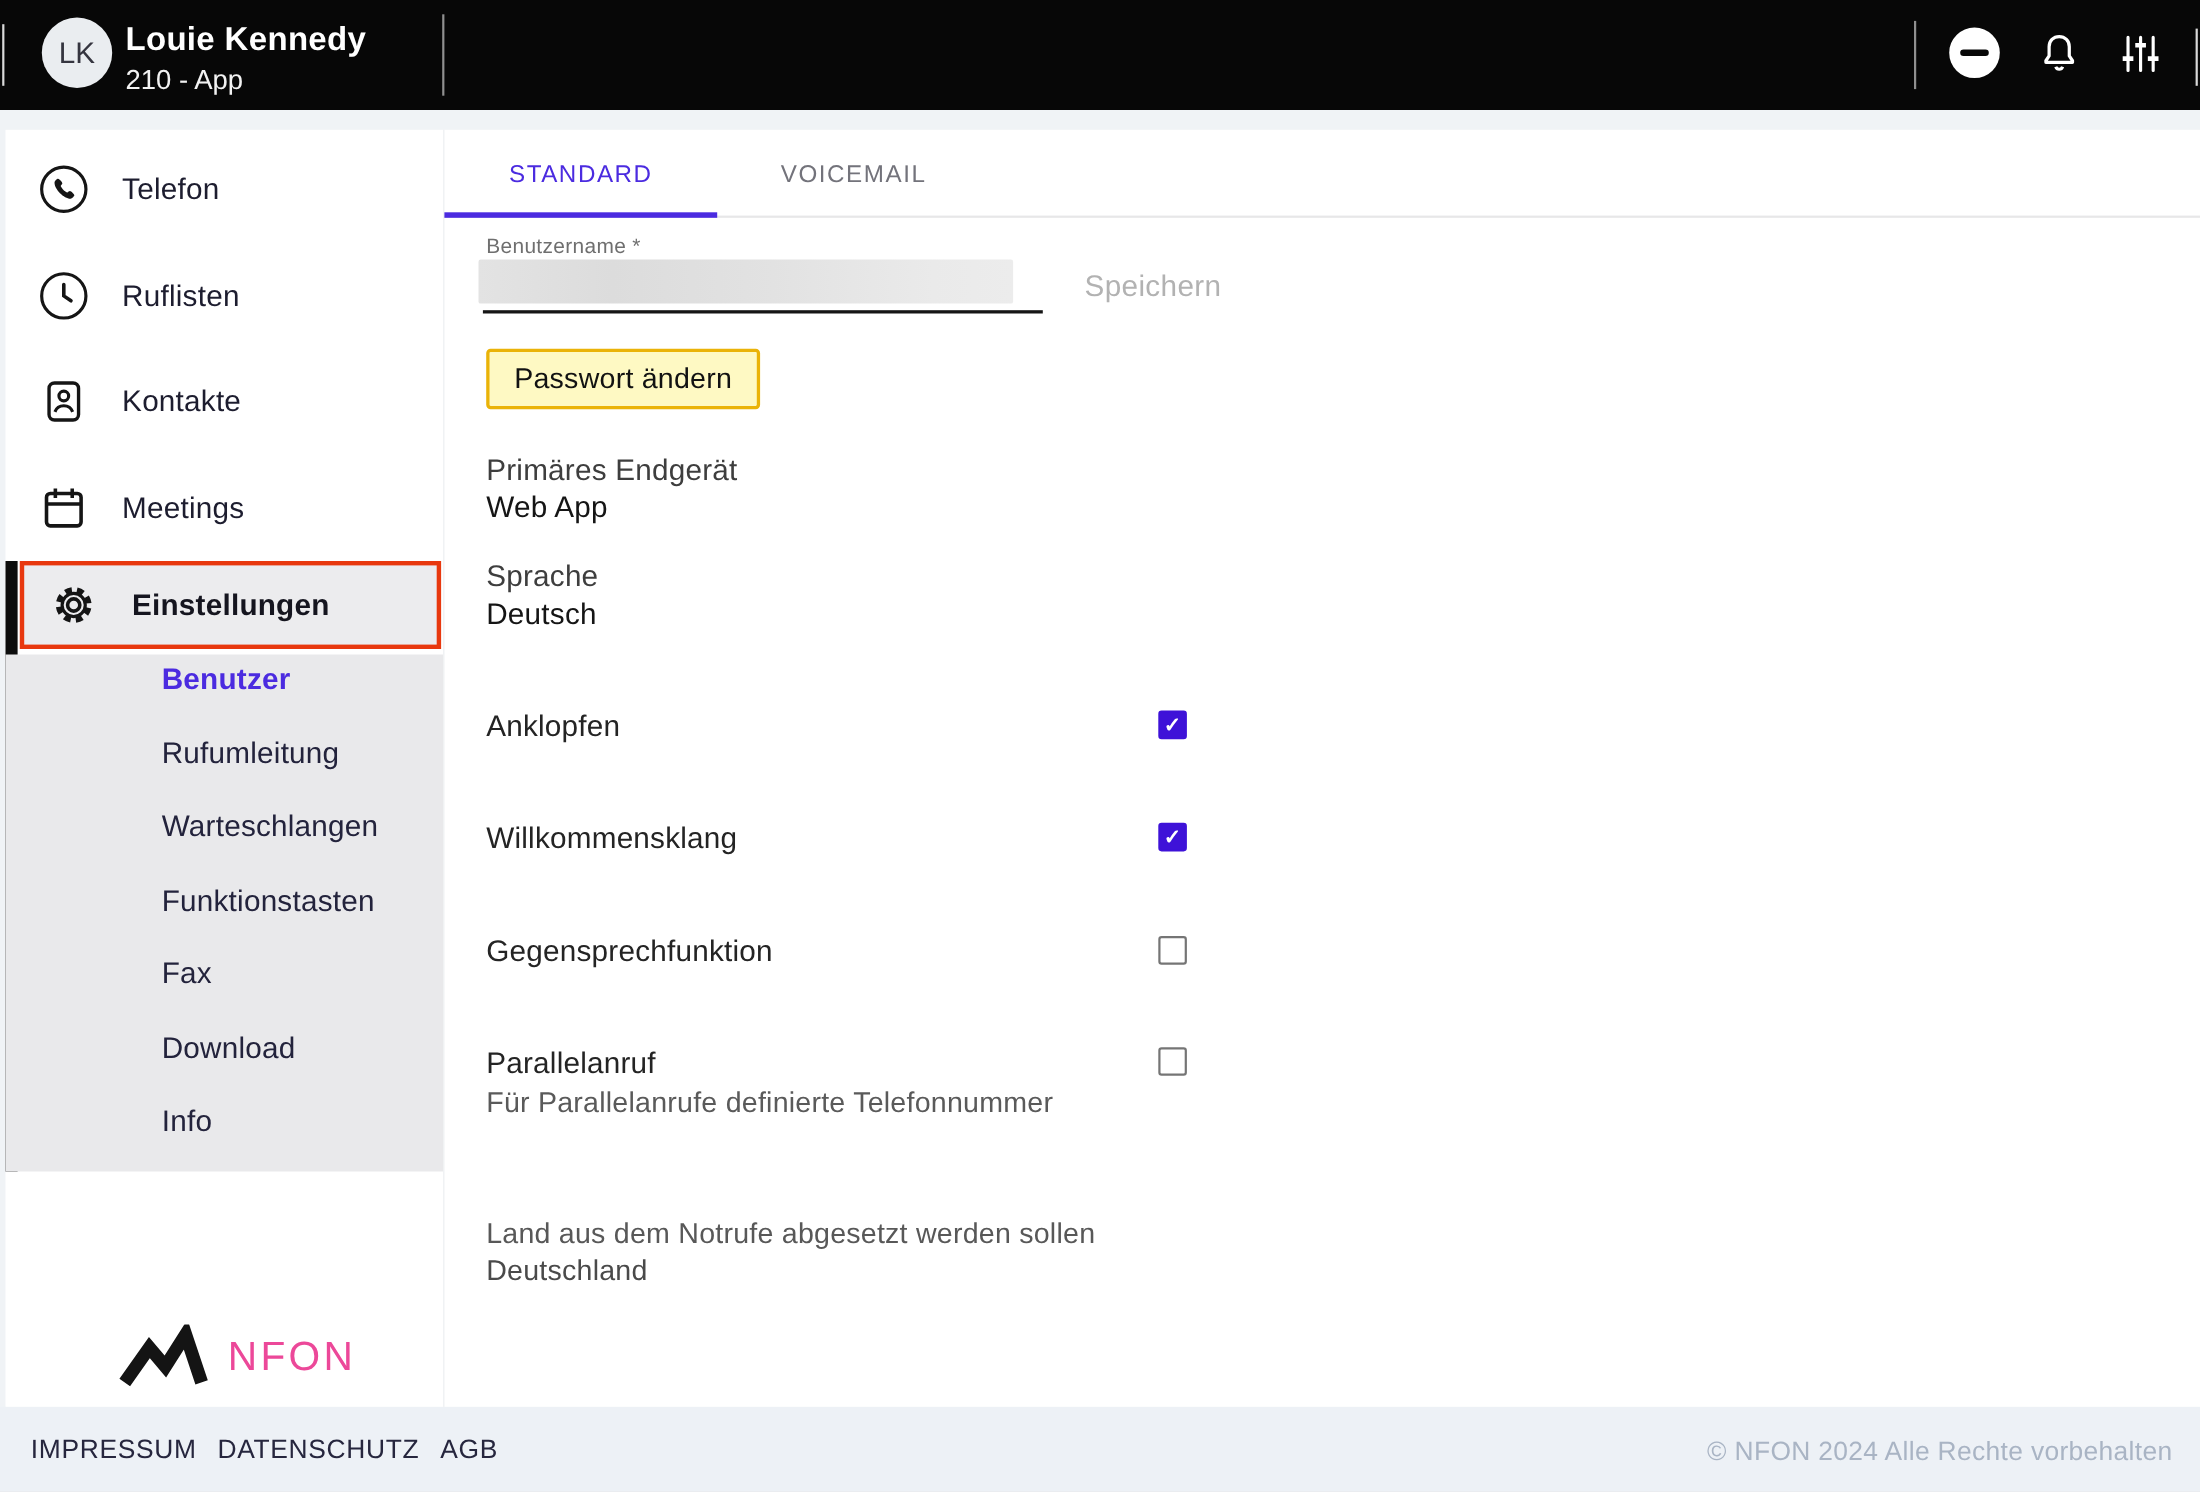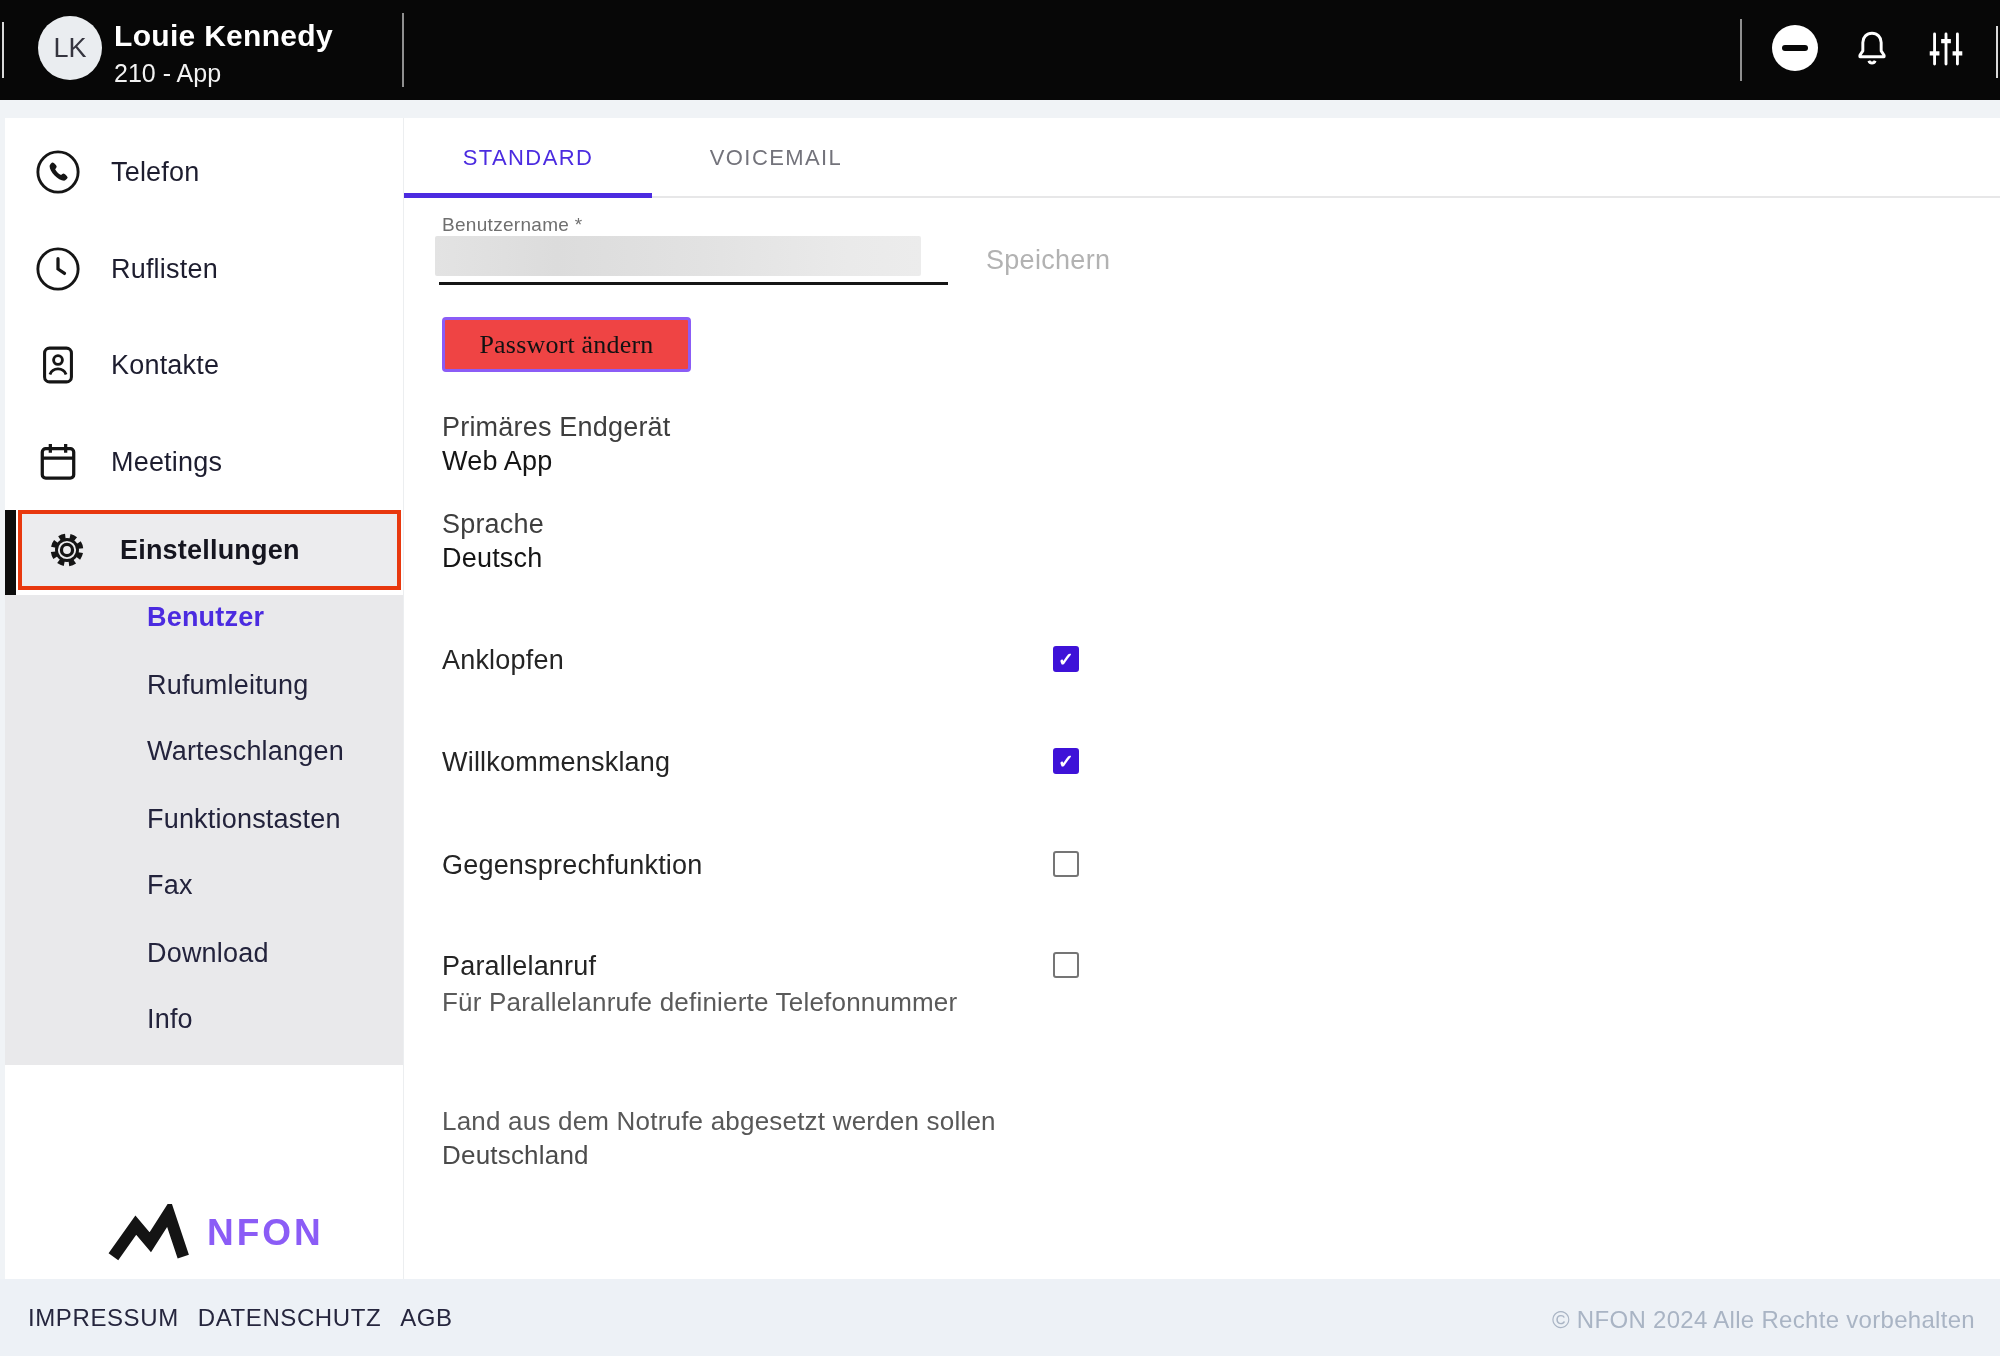--- a/index.html
+++ b/index.html
@@ -38,42 +38,42 @@
     border:4px solid #e8380e;background:#ececee;display:flex;align-items:center;
     gap:30px;padding-left:22px;cursor:pointer;}
   .settings-box .lbl{font-size:27px;color:#15151f;font-weight:700;letter-spacing:.2px;}
   .submenu-bg{position:absolute;left:0;top:477px;width:398px;height:470px;background:#e9e9eb;}
   .scroll-bar{position:absolute;left:0;top:392px;width:11px;height:555px;background:#0d0d0d;}
   .sub-item{position:absolute;left:142px;height:34px;display:flex;align-items:center;
     font-size:27px;color:#23233c;cursor:pointer;letter-spacing:.2px;}
   .sub-item.active{color:#4b2be0;font-weight:700;}
   .logo{position:absolute;left:100px;top:1085px;width:220px;height:60px;display:flex;
     align-items:center;gap:14px;}
-  .logo-text{font-size:37px;font-weight:700;letter-spacing:3px;color:#8b5cf6;}
+  .logo-text{font-size:37px;font-weight:400;letter-spacing:3px;color:#ec4899;}
 
   
   .main{left:403px;top:118px;width:1597px;height:1161px;background:#ffffff;
     border-left:1px solid #eceef0;box-sizing:border-box;}
   .tab{position:absolute;top:0;width:248px;height:80px;display:flex;align-items:center;
     justify-content:center;font-size:22px;letter-spacing:1.4px;cursor:pointer;}
   .tab.t1{left:0;color:#4b2be0;}
   .tab.t2{left:248px;color:#73737b;}
   .tab-underline{position:absolute;left:0;top:75px;width:248px;height:5px;background:#4b2be0;}
   .tab-divider{position:absolute;left:0;top:78px;width:1596px;height:2px;background:#e7e7e8;}
 
   .fld-label{position:absolute;left:38px;top:96px;font-size:19px;color:#6f6f6f;letter-spacing:.3px;}
   .redacted{position:absolute;left:31px;top:118px;width:486px;height:40px;border-radius:2px;
     background:linear-gradient(90deg,#e3e3e3,#dcdcdc 25%,#e2e2e2 55%,#eaeaea 85%,#ececec);
     cursor:text;}
   .input-line{position:absolute;left:35px;top:164px;width:509px;height:3px;background:#161616;}
   .save-btn{position:absolute;left:582px;top:127px;font-size:27px;color:#b2b2b2;cursor:default;letter-spacing:.3px;}
-  .pw-btn{position:absolute;left:38px;top:199px;width:249px;height:55px;background:#ef4444;
-    border:3px solid #8b5cf6;border-radius:4px;font-size:26px;color:#121212;
+  .pw-btn{position:absolute;left:38px;top:199px;width:249px;height:55px;background:#fef9c3;
+    border:3px solid #eab308;border-radius:4px;font-size:26px;color:#121212;
     display:flex;align-items:center;justify-content:center;cursor:pointer;letter-spacing:.2px;
-    font-family:Liberation Serif, serif;}
+    font-family:Liberation Sans, sans-serif;}
   .ro-label{position:absolute;left:38px;font-size:27px;color:#3e3e3e;letter-spacing:.2px;text-align:center;}
   .ro-value{position:absolute;left:38px;font-size:27px;color:#151515;letter-spacing:.2px;}
   .tg-label{position:absolute;left:38px;font-size:27px;color:#242424;letter-spacing:.2px;}
   .tg-desc{position:absolute;left:38px;font-size:26px;color:#5a5a5a;letter-spacing:.2px;}
   .muted-l{position:absolute;left:38px;font-size:26px;color:#585858;letter-spacing:.2px;}
   .checkbox{position:absolute;left:649px;width:26px;height:26px;border-radius:3px;
     border:2px solid #757575;background:#ffffff;box-sizing:border-box;cursor:pointer;
     display:flex;align-items:center;justify-content:center;}
   .checkbox .check{display:none;color:#ffffff;font-size:19px;font-weight:700;line-height:1;}
   .checkbox.on{border-color:#3e12d8;background:#3e12d8;}

